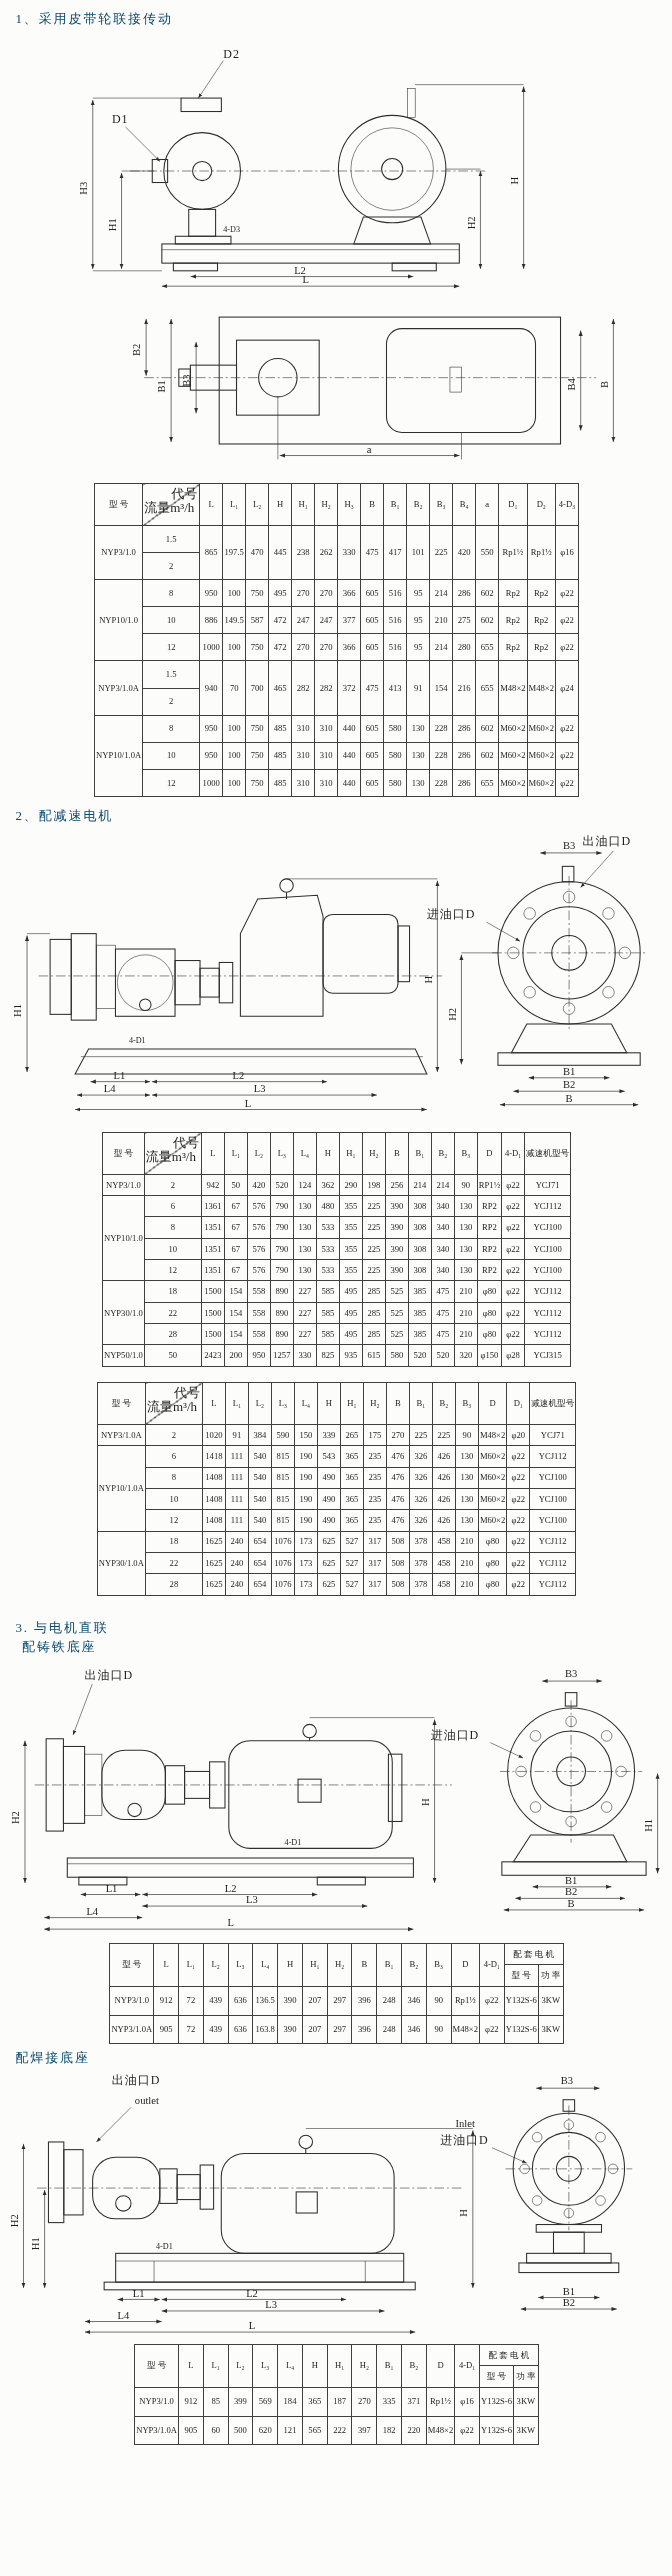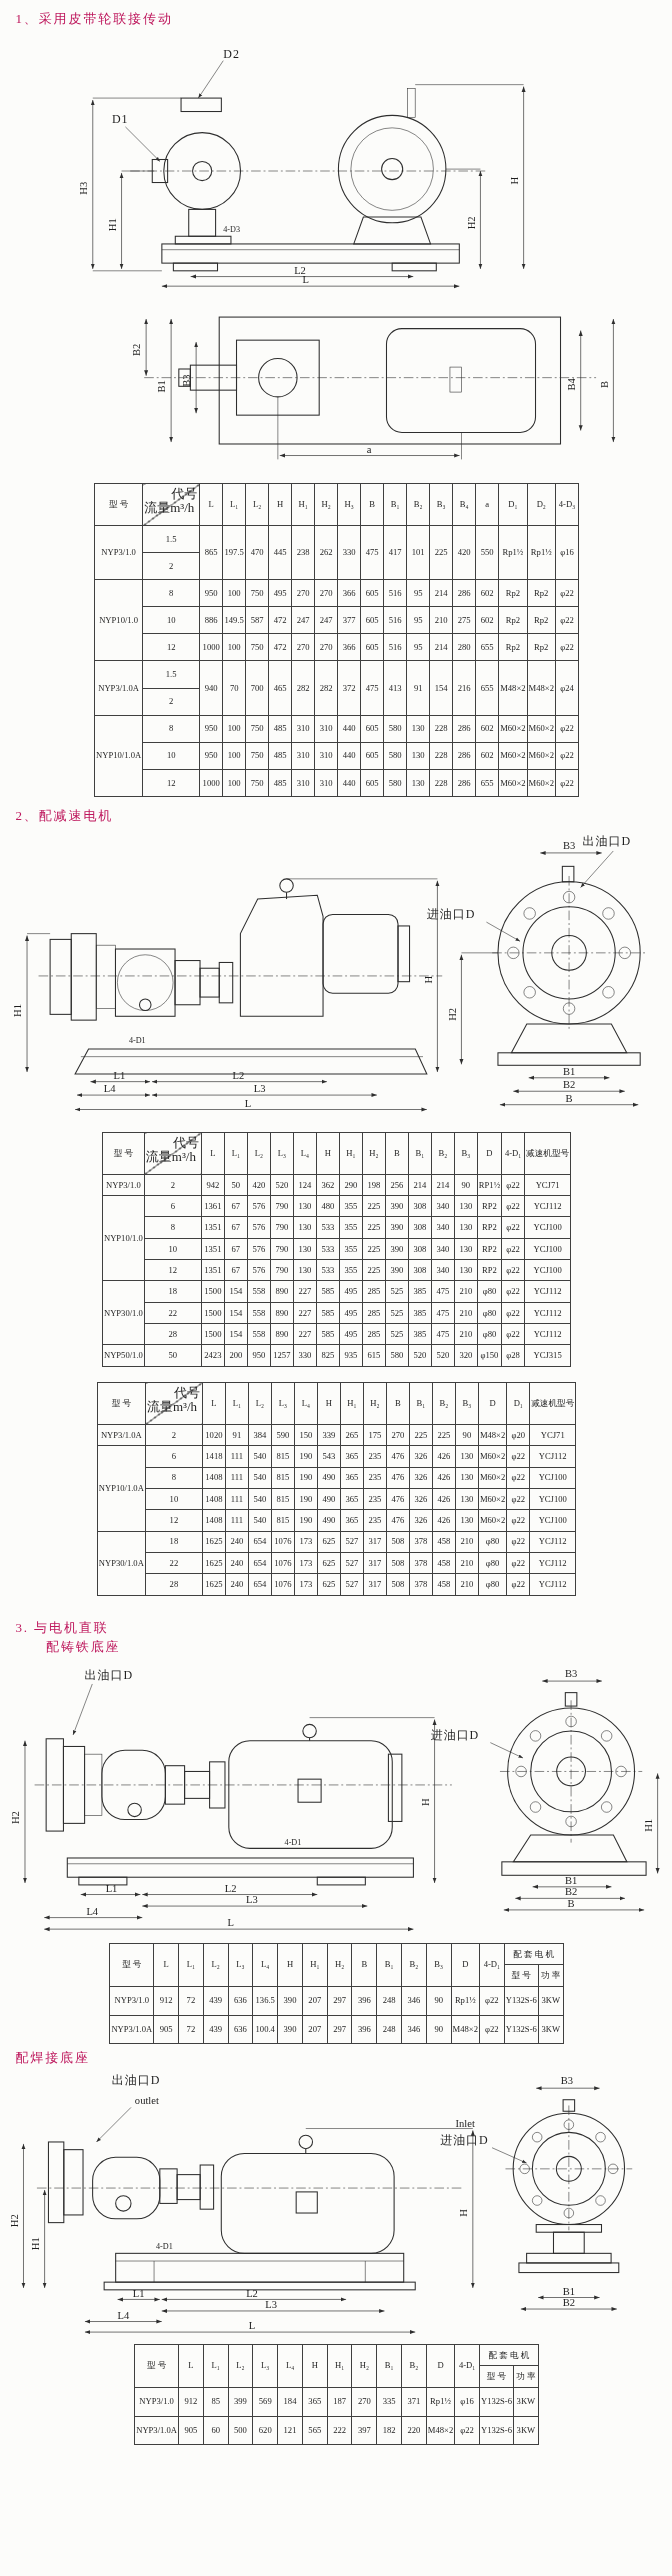--- a/index.html
+++ b/index.html
@@ -1,22 +1,22 @@
 <!DOCTYPE html>
 <html><head>
 <meta charset="utf-8">
 <style>
   html,body{margin:0;padding:0}
   body{
     width:673px;height:2576px;overflow:hidden;box-sizing:border-box;
     background:#fcfcfa;color:#262626;
     font-family:"Liberation Serif", serif;
   }
-  .heading{font-size:13px;margin:9.6px 0 1.9px 15.4px;letter-spacing:1.9px;color:#be185d}
-  .heading.sub{margin-top:0;margin-left:46px}
+  .heading{font-size:13px;margin:9.6px 0 1.9px 15.4px;letter-spacing:1.9px;color:#0c4a6e}
+  .heading.sub{margin-top:0;margin-left:22px}
   svg{display:block;margin:0 auto}
   .ln{stroke:#2e2e2e;stroke-width:1.1;fill:none}
   .thin{stroke:#2e2e2e;stroke-width:.6;fill:none}
   .cl{stroke:#2e2e2e;stroke-width:.6;stroke-dasharray:10 3 2 3;fill:none}
   .dim{stroke:#2e2e2e;stroke-width:.7;fill:none}
   text{fill:#1e1e1e;font-family:"Liberation Serif",serif;font-size:11px}
   text.cn{font-size:12.5px;letter-spacing:1px}
   text.sm{font-size:8.5px}
   table.spec{border-collapse:collapse;margin:9.6px auto 0;font-size:8.6px;color:#1e1e1e}
   table.spec th,table.spec td{
@@ -899,21 +899,21 @@
         <td data-name="cell">φ22</td>
         <td data-name="cell">Y132S-6</td>
         <td data-name="cell">3KW</td>
       </tr>
       <tr data-name="table-row">
         <td data-name="model">NYP3/1.0A</td>
         <td data-name="cell">905</td>
         <td data-name="cell">72</td>
         <td data-name="cell">439</td>
         <td data-name="cell">636</td>
-        <td data-name="cell">100.4</td>
+        <td data-name="cell">163.8</td>
         <td data-name="cell">390</td>
         <td data-name="cell">207</td>
         <td data-name="cell">297</td>
         <td data-name="cell">396</td>
         <td data-name="cell">248</td>
         <td data-name="cell">346</td>
         <td data-name="cell">90</td>
         <td data-name="cell">M48×2</td>
         <td data-name="cell">φ22</td>
         <td data-name="cell">Y132S-6</td>

